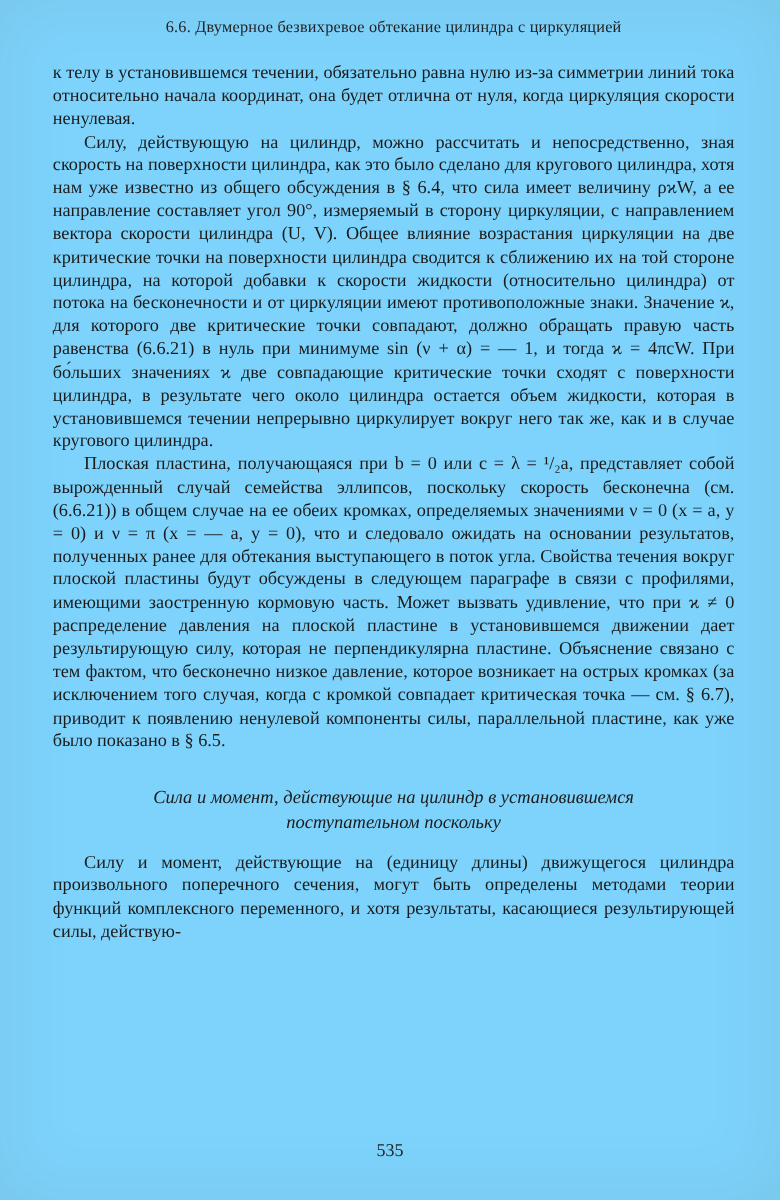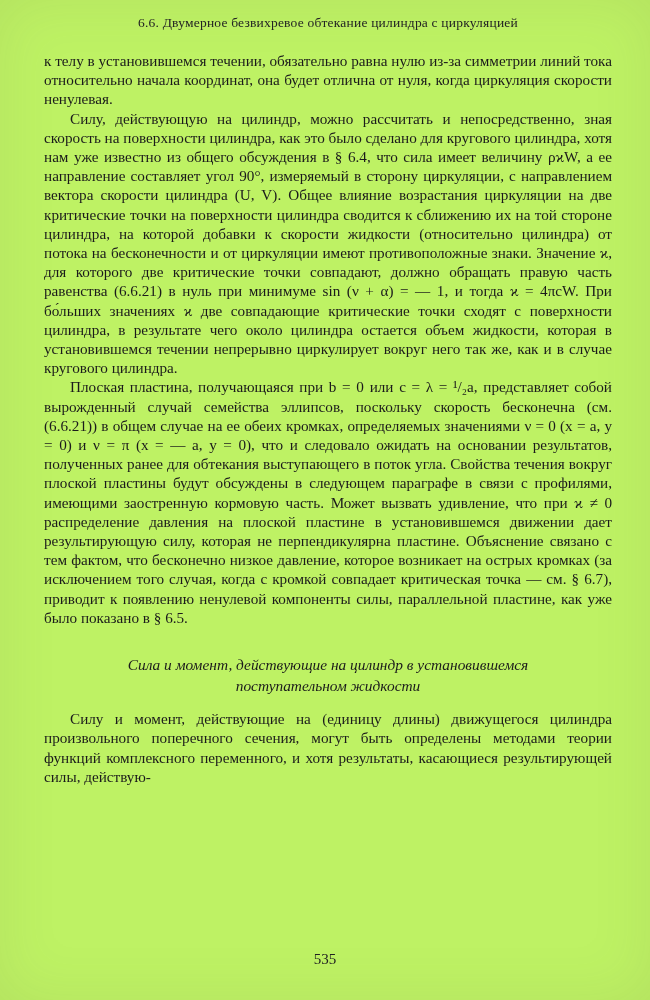--- a/index.html
+++ b/index.html
@@ -7,21 +7,21 @@
   body {
     background: #f1f0ec;
     font-family: "Liberation Serif", "DejaVu Serif", serif;
     color: #1b1b1b;
     overflow: hidden;
   }
   .page {
     position: absolute;
     inset: 0;
     padding: 15px 38px 0 44px;
-    background: #bef264;
+    background: #7dd3fc;
     box-shadow: inset 0 0 60px rgba(90,85,70,0.10);
   }
   .running-head {
     text-align: center;
     font-size: 13.5px;
     color: #232323;
     margin-bottom: 20px;
     letter-spacing: 0.015em;
   }
   .text-block {
@@ -60,21 +60,21 @@
   <div class="text-block">
 
     <p class="para">к телу в установившемся течении, обязательно равна нулю из-за симметрии линий тока относительно начала координат, она будет отлична от нуля, когда циркуляция скорости ненулевая.</p>
 
     <p class="para indent">Силу, действующую на цилиндр, можно рассчитать и непосредственно, зная скорость на поверхности цилиндра, как это было сделано для кругового цилиндра, хотя нам уже известно из общего обсуждения в § 6.4, что сила имеет величину ρϰW, а ее направление составляет угол 90°, измеряемый в сторону циркуляции, с направлением вектора скорости цилиндра (U, V). Общее влияние возрастания циркуляции на две критические точки на поверхности цилиндра сводится к сближению их на той стороне цилиндра, на которой добавки к скорости жидкости (относительно цилиндра) от потока на бесконечности и от циркуляции имеют противоположные знаки. Значение ϰ, для которого две критические точки совпадают, должно обращать правую часть равенства (6.6.21) в нуль при минимуме sin (ν + α) = — 1, и тогда ϰ = 4πcW. При бо́льших значениях ϰ две совпадающие критические точки сходят с поверхности цилиндра, в результате чего около цилиндра остается объем жидкости, которая в установившемся течении непрерывно циркулирует вокруг него так же, как и в случае кругового цилиндра.</p>
 
     <p class="para indent">Плоская пластина, получающаяся при b = 0 или c = λ = ¹/₂a, представляет собой вырожденный случай семейства эллипсов, поскольку скорость бесконечна (см. (6.6.21)) в общем случае на ее обеих кромках, определяемых значениями ν = 0 (x = a, y = 0) и ν = π (x = — a, y = 0), что и следовало ожидать на основании результатов, полученных ранее для обтекания выступающего в поток угла. Свойства течения вокруг плоской пластины будут обсуждены в следующем параграфе в связи с профилями, имеющими заостренную кормовую часть. Может вызвать удивление, что при ϰ ≠ 0 распределение давления на плоской пластине в установившемся движении дает результирующую силу, которая не перпендикулярна пластине. Объяснение связано с тем фактом, что бесконечно низкое давление, которое возникает на острых кромках (за исключением того случая, когда с кромкой совпадает критическая точка — см. § 6.7), приводит к появлению ненулевой компоненты силы, параллельной пластине, как уже было показано в § 6.5.</p>
 
     <div class="section-heading">
       <span>Сила и момент, действующие на цилиндр в установившемся</span><br>
-      <span>поступательном жидкости</span>
+      <span>поступательном поскольку</span>
     </div>
 
     <p class="para indent">Силу и момент, действующие на (единицу длины) движущегося цилиндра произвольного поперечного сечения, могут быть определены методами теории функций комплексного переменного, и хотя результаты, касающиеся результирующей силы, действую-</p>
 
   </div>
 
   <div class="page-number">535</div>
 
 </div>
 

